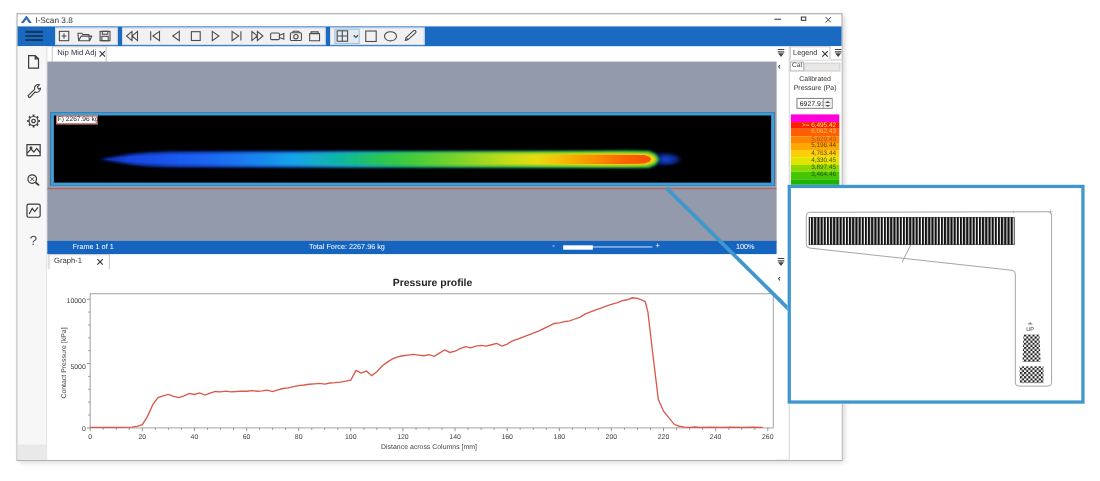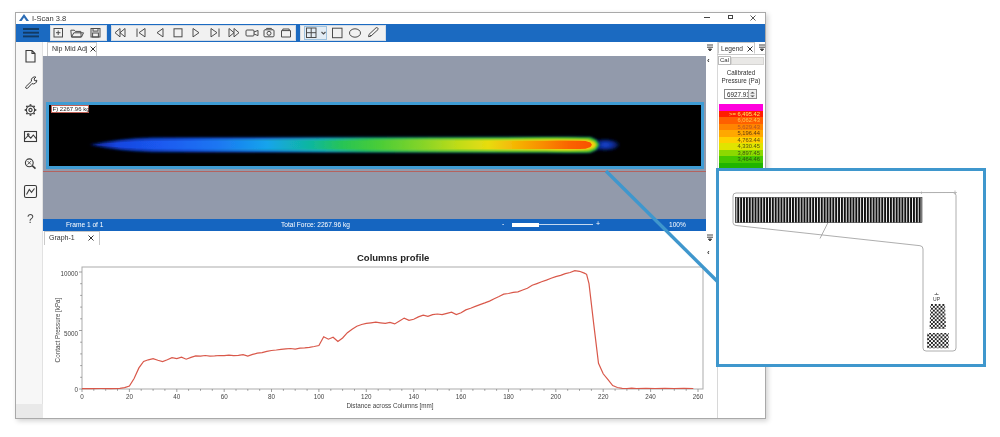--- a/index.html
+++ b/index.html
@@ -209,21 +209,21 @@
 <div class="txt" style="left:596px;top:219.5px;font-size:7px;color:#fff;">+</div>
 <div class="txt" style="left:669px;top:221px;font-size:6.6px;color:#fff;">100%</div>
 
 <div class="abs" style="left:44px;top:231px;width:56px;height:14px;background:#fff;border:1px solid #c9c9c9;border-bottom:none;box-sizing:border-box;"></div>
 <div class="txt" style="left:49px;top:234px;font-size:7px;color:#333;">Graph-1</div>
 <svg class="abs" style="left:88px;top:235px" width="6" height="6" viewBox="0 0 6 6">
     <path d="M0.5,0.5 L5.5,5.5 M5.5,0.5 L0.5,5.5" stroke="#333" stroke-width="1"></path>
   </svg>
 
 <div class="abs" style="left:43px;top:245px;width:663px;height:173px;background:#fff;"></div>
-<div class="txt" style="left:357px;top:252px;font-size:9.5px;font-weight:bold;color:#222;">Columns profile</div>
+<div class="txt" style="left:357px;top:252px;font-size:9.5px;font-weight:bold;color:#222;">Pressure profile</div>
 <svg class="abs" style="left:43px;top:245px;" width="663" height="173" viewBox="0 0 663 173">
  <g transform="translate(-43,-245)">
   <rect x="82" y="267" width="621" height="122" fill="none" stroke="#ababab" stroke-width="1"></rect>
   <g stroke="#888" stroke-width="0.8">
         <line x1="82.0" y1="389" x2="82.0" y2="392.0"></line>
         <line x1="93.8" y1="389" x2="93.8" y2="390.8"></line>
         <line x1="105.7" y1="389" x2="105.7" y2="390.8"></line>
         <line x1="117.5" y1="389" x2="117.5" y2="390.8"></line>
         <line x1="129.4" y1="389" x2="129.4" y2="392.0"></line>
         <line x1="141.2" y1="389" x2="141.2" y2="390.8"></line>

